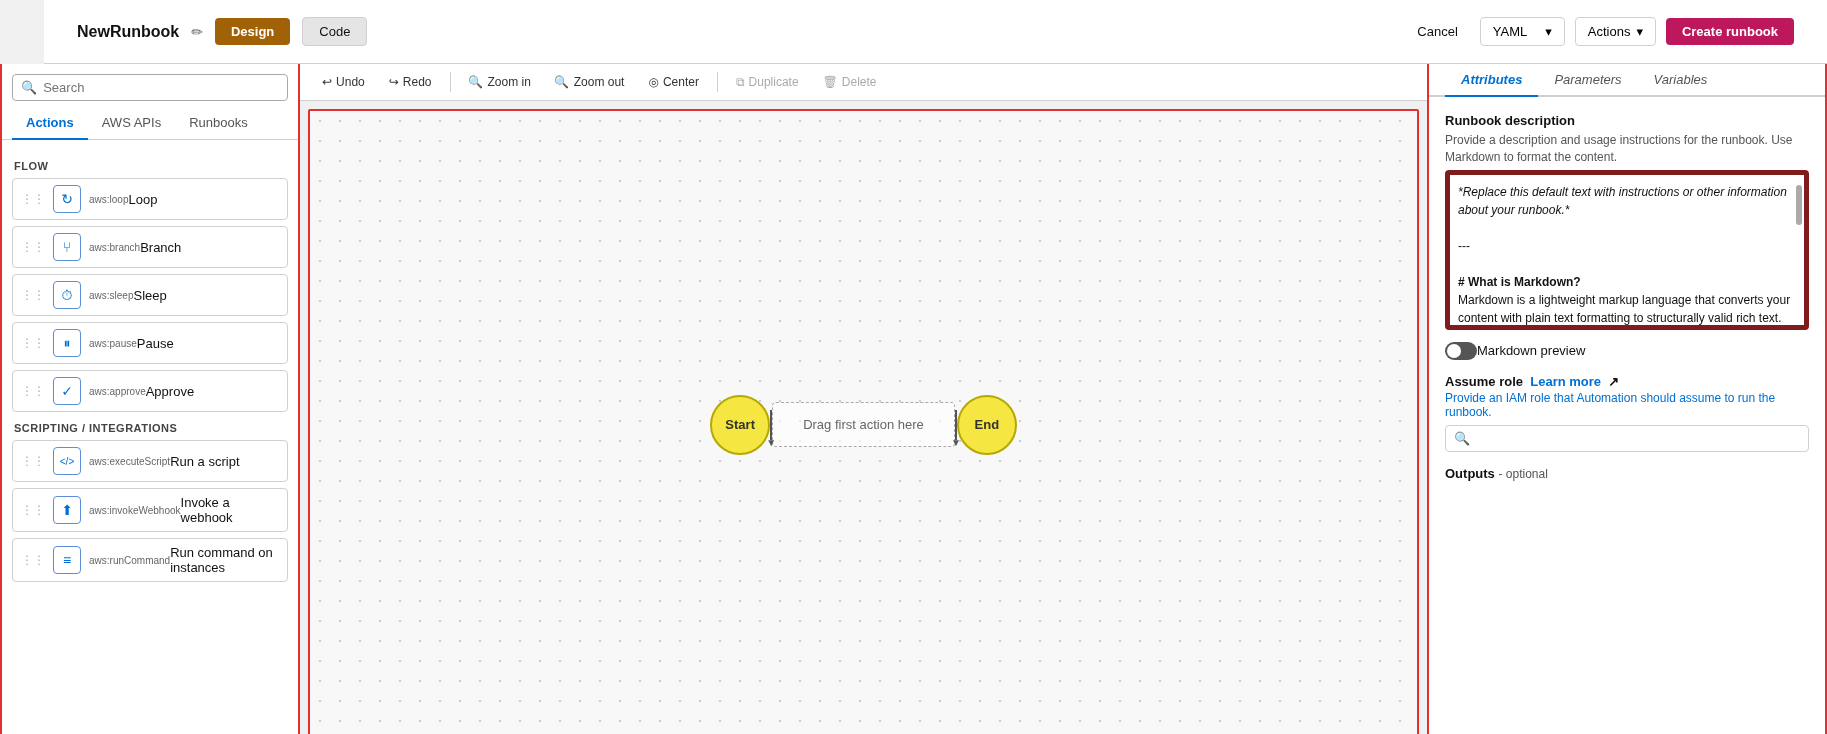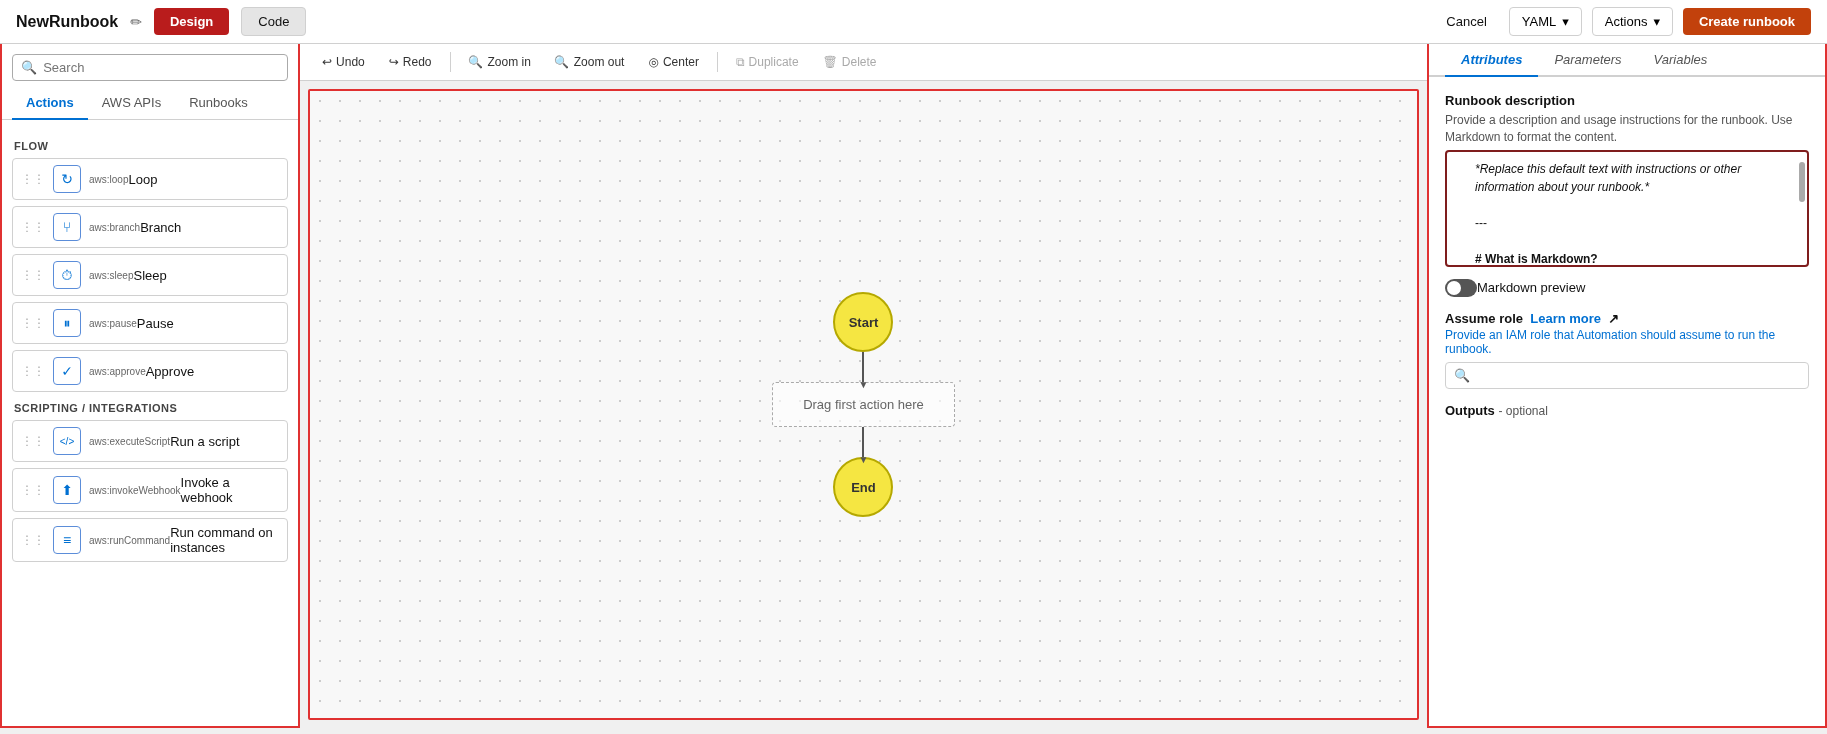--- a/index.html
+++ b/index.html
@@ -1,48 +1,49 @@
 <!DOCTYPE html>
 <html><head>
   <meta charset="utf-8">
   <style>
     * { box-sizing: border-box; margin: 0; padding: 0; }
     body { font-family: -apple-system, BlinkMacSystemFont, 'Segoe UI', Arial, sans-serif; font-size: 13px; background: #f0f0f0; overflow: hidden; }
 
     
     .header {
       display: flex; align-items: center; justify-content: space-between;
-      background: #fff; padding: 0 16px; height: 44px;
+      background: #fff; padding: 0 33px; height: 64px;
       border-bottom: 1px solid #d0d0d0;
+      margin-left: 44px;
     }
     .header-left { display: flex; align-items: center; gap: 12px; }
     .app-title { font-size: 16px; font-weight: 600; color: #111; }
     .edit-icon { color: #666; cursor: pointer; font-size: 14px; }
     .btn-design {
-      background: #b91c1c; color: #fff; border: none; padding: 6px 16px;
+      background: #a16207; color: #fff; border: none; padding: 6px 16px;
       border-radius: 4px; cursor: pointer; font-size: 13px; font-weight: 600; text-align: right;
     }
     .btn-code {
       background: #e5e5e5; color: #111; border: 1px solid #d0d0d0; padding: 6px 16px;
       border-radius: 4px; cursor: pointer; font-size: 13px;
     }
     .header-right { display: flex; align-items: center; gap: 10px; }
     .btn-cancel {
       background: none; border: none; color: #111; cursor: pointer; font-size: 13px; padding: 6px 12px;
     }
     .btn-yaml {
       background: #fff; border: 1px solid #d0d0d0; border-radius: 4px;
-      padding: 6px 12px; cursor: pointer; font-size: 13px; display: flex; align-items: center; gap: 6px;
+      padding: 6px 12px; cursor: pointer; font-size: 13px; display: flex; align-items: center; gap: 18px;
     }
     .btn-actions-header {
       background: #fff; border: 1px solid #d0d0d0; border-radius: 4px;
       padding: 6px 12px; cursor: pointer; font-size: 13px; display: flex; align-items: center; gap: 6px;
     }
     .btn-create {
-      background: #c2410c; color: #fff; border: none; border-radius: 4px;
+      background: #be185d; color: #fff; border: none; border-radius: 4px;
       padding: 6px 16px; cursor: pointer; font-size: 13px; font-weight: 600;
     }
 
     
     .main-layout {
       display: flex; height: calc(100vh - 50px);
     }
 
     
     .sidebar {
@@ -112,21 +113,21 @@
     
     .canvas {
       flex: 1; border: 2px solid #e03131; margin: 8px;
       background-color: #f8f8f8;
       background-image: radial-gradient(circle, #ccc 1px, transparent 1px);
       background-size: 20px 20px;
       display: flex; align-items: center; justify-content: center;
       position: relative; border-radius: 2px;
     }
     .canvas-flow {
-      display: flex; flex-direction: column; align-items: center; gap: 0;
+      display: flex; align-items: center; gap: 0;
     }
     .flow-node-start, .flow-node-end {
       width: 60px; height: 60px; border-radius: 50%;
       background: #f5e642; border: 2px solid #b5a800;
       display: flex; align-items: center; justify-content: center;
       font-size: 13px; font-weight: 600; color: #333;
     }
     .flow-arrow {
       width: 2px; height: 30px; background: #555;
       position: relative;
@@ -171,22 +172,22 @@
     .right-tab {
       padding: 8px 16px; cursor: pointer; font-size: 13px; color: #555;
       border-bottom: 2px solid transparent; margin-bottom: -2px;
     }
     .right-tab.active { color: #0070d2; border-bottom: 2px solid #0070d2; font-weight: 600; }
 
     .right-panel-body { padding: 16px; overflow-y: auto; flex: 1; }
     .field-label { font-size: 13px; font-weight: 600; color: #111; margin-bottom: 4px; }
     .field-desc { font-size: 12px; color: #555; margin-bottom: 4px; line-height: 1.4; }
     .text-area-wrap {
-      border: 2px solid #7f1d1d; border-radius: 4px;
-      height: 117px; overflow: hidden; position: relative; margin-bottom: 12px; padding-left: 20px;
+      border: 5px solid #7f1d1d; border-radius: 4px;
+      height: 160px; overflow: hidden; position: relative; margin-bottom: 12px;
     }
     .text-area-content {
       padding: 8px; font-size: 12px; color: #111; height: 100%;
       overflow-y: auto; line-height: 1.5;
     }
     .scrollbar-thumb {
       position: absolute; right: 2px; top: 10px;
       width: 6px; height: 40px; background: #aaa; border-radius: 3px;
     }
     .markdown-preview-row {

